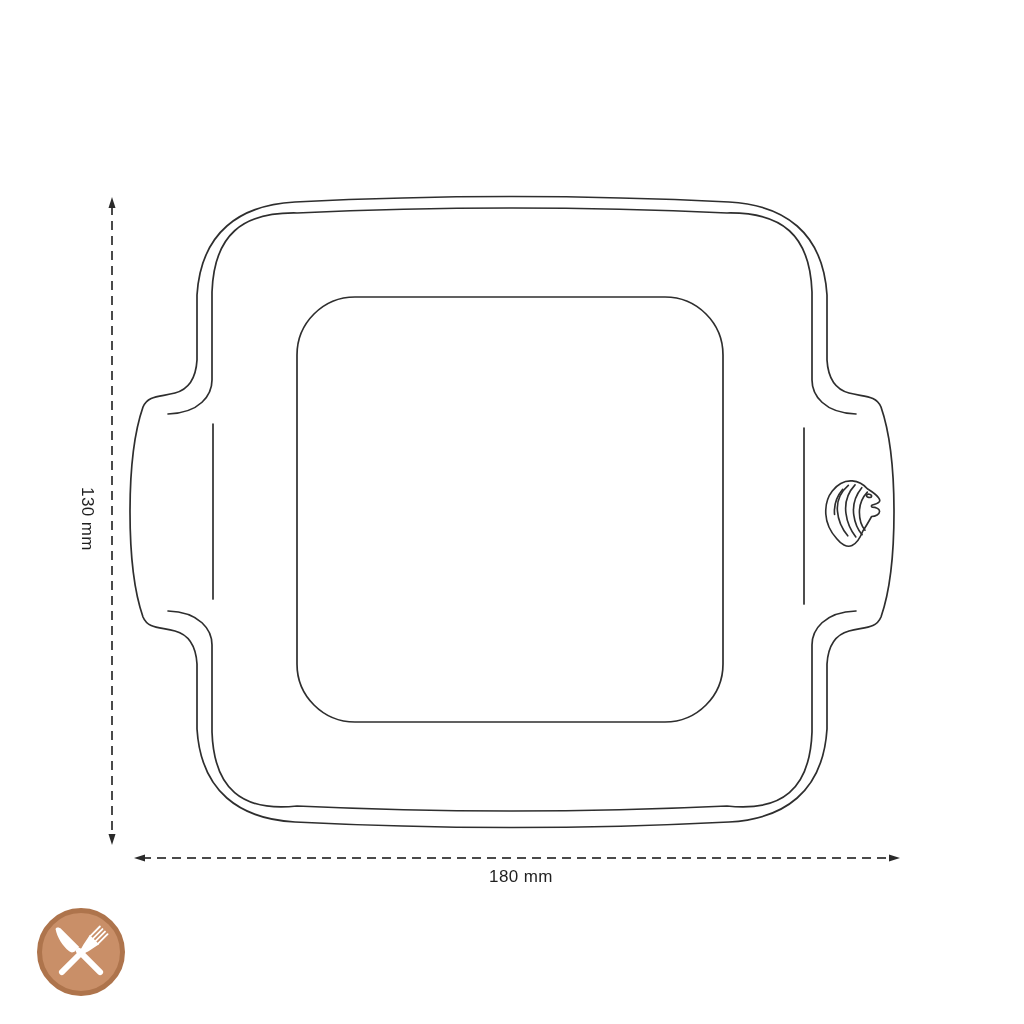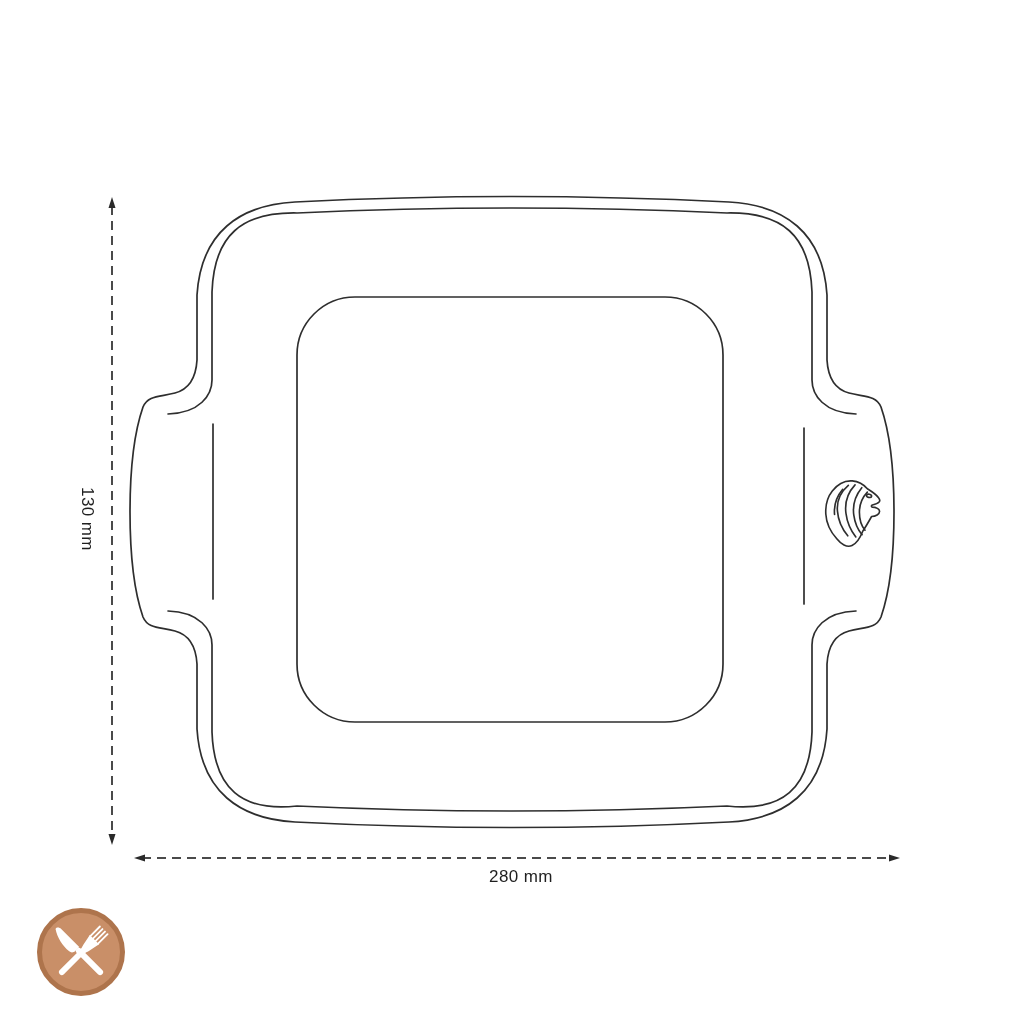--- a/index.html
+++ b/index.html
@@ -118,21 +118,21 @@
 
   <g stroke="none" fill="#2a2a2a">
     <polygon points="112,197 108.5,208 115.5,208"></polygon>
     <polygon points="112,845 108.5,834 115.5,834"></polygon>
     <polygon points="134,858 145,854.5 145,861.5"></polygon>
     <polygon points="900,858 889,854.5 889,861.5"></polygon>
   </g>
 </svg>
 
 <div id="height-label" class="dim-label">130 mm</div>
-<div id="width-label" class="dim-label">280 mm</div>
+<div id="width-label" class="dim-label">180 mm</div>
 
 <div id="badge">
   <svg viewBox="0 0 88 88" width="88" height="88" xmlns="http://www.w3.org/2000/svg">
     <circle cx="44" cy="44" r="41.5" stroke-width="5" fill="#c98f68" stroke="#ae744c"></circle>
     <g stroke="none" fill="#ffffff">
 
       <g transform="translate(44,45) rotate(-45)">
         <path d="M -1,-35 C -6,-27.5 -8,-18 -7.2,-9.5 C -7,-7 -5.2,-5.5 -2.7,-5.5 L 3,-5.5 L 3,-31 C 3,-33.5 1.2,-35.8 -1,-35 Z"></path>
         <rect x="-3" y="-6" width="6" height="36" rx="3"></rect>
       </g>

